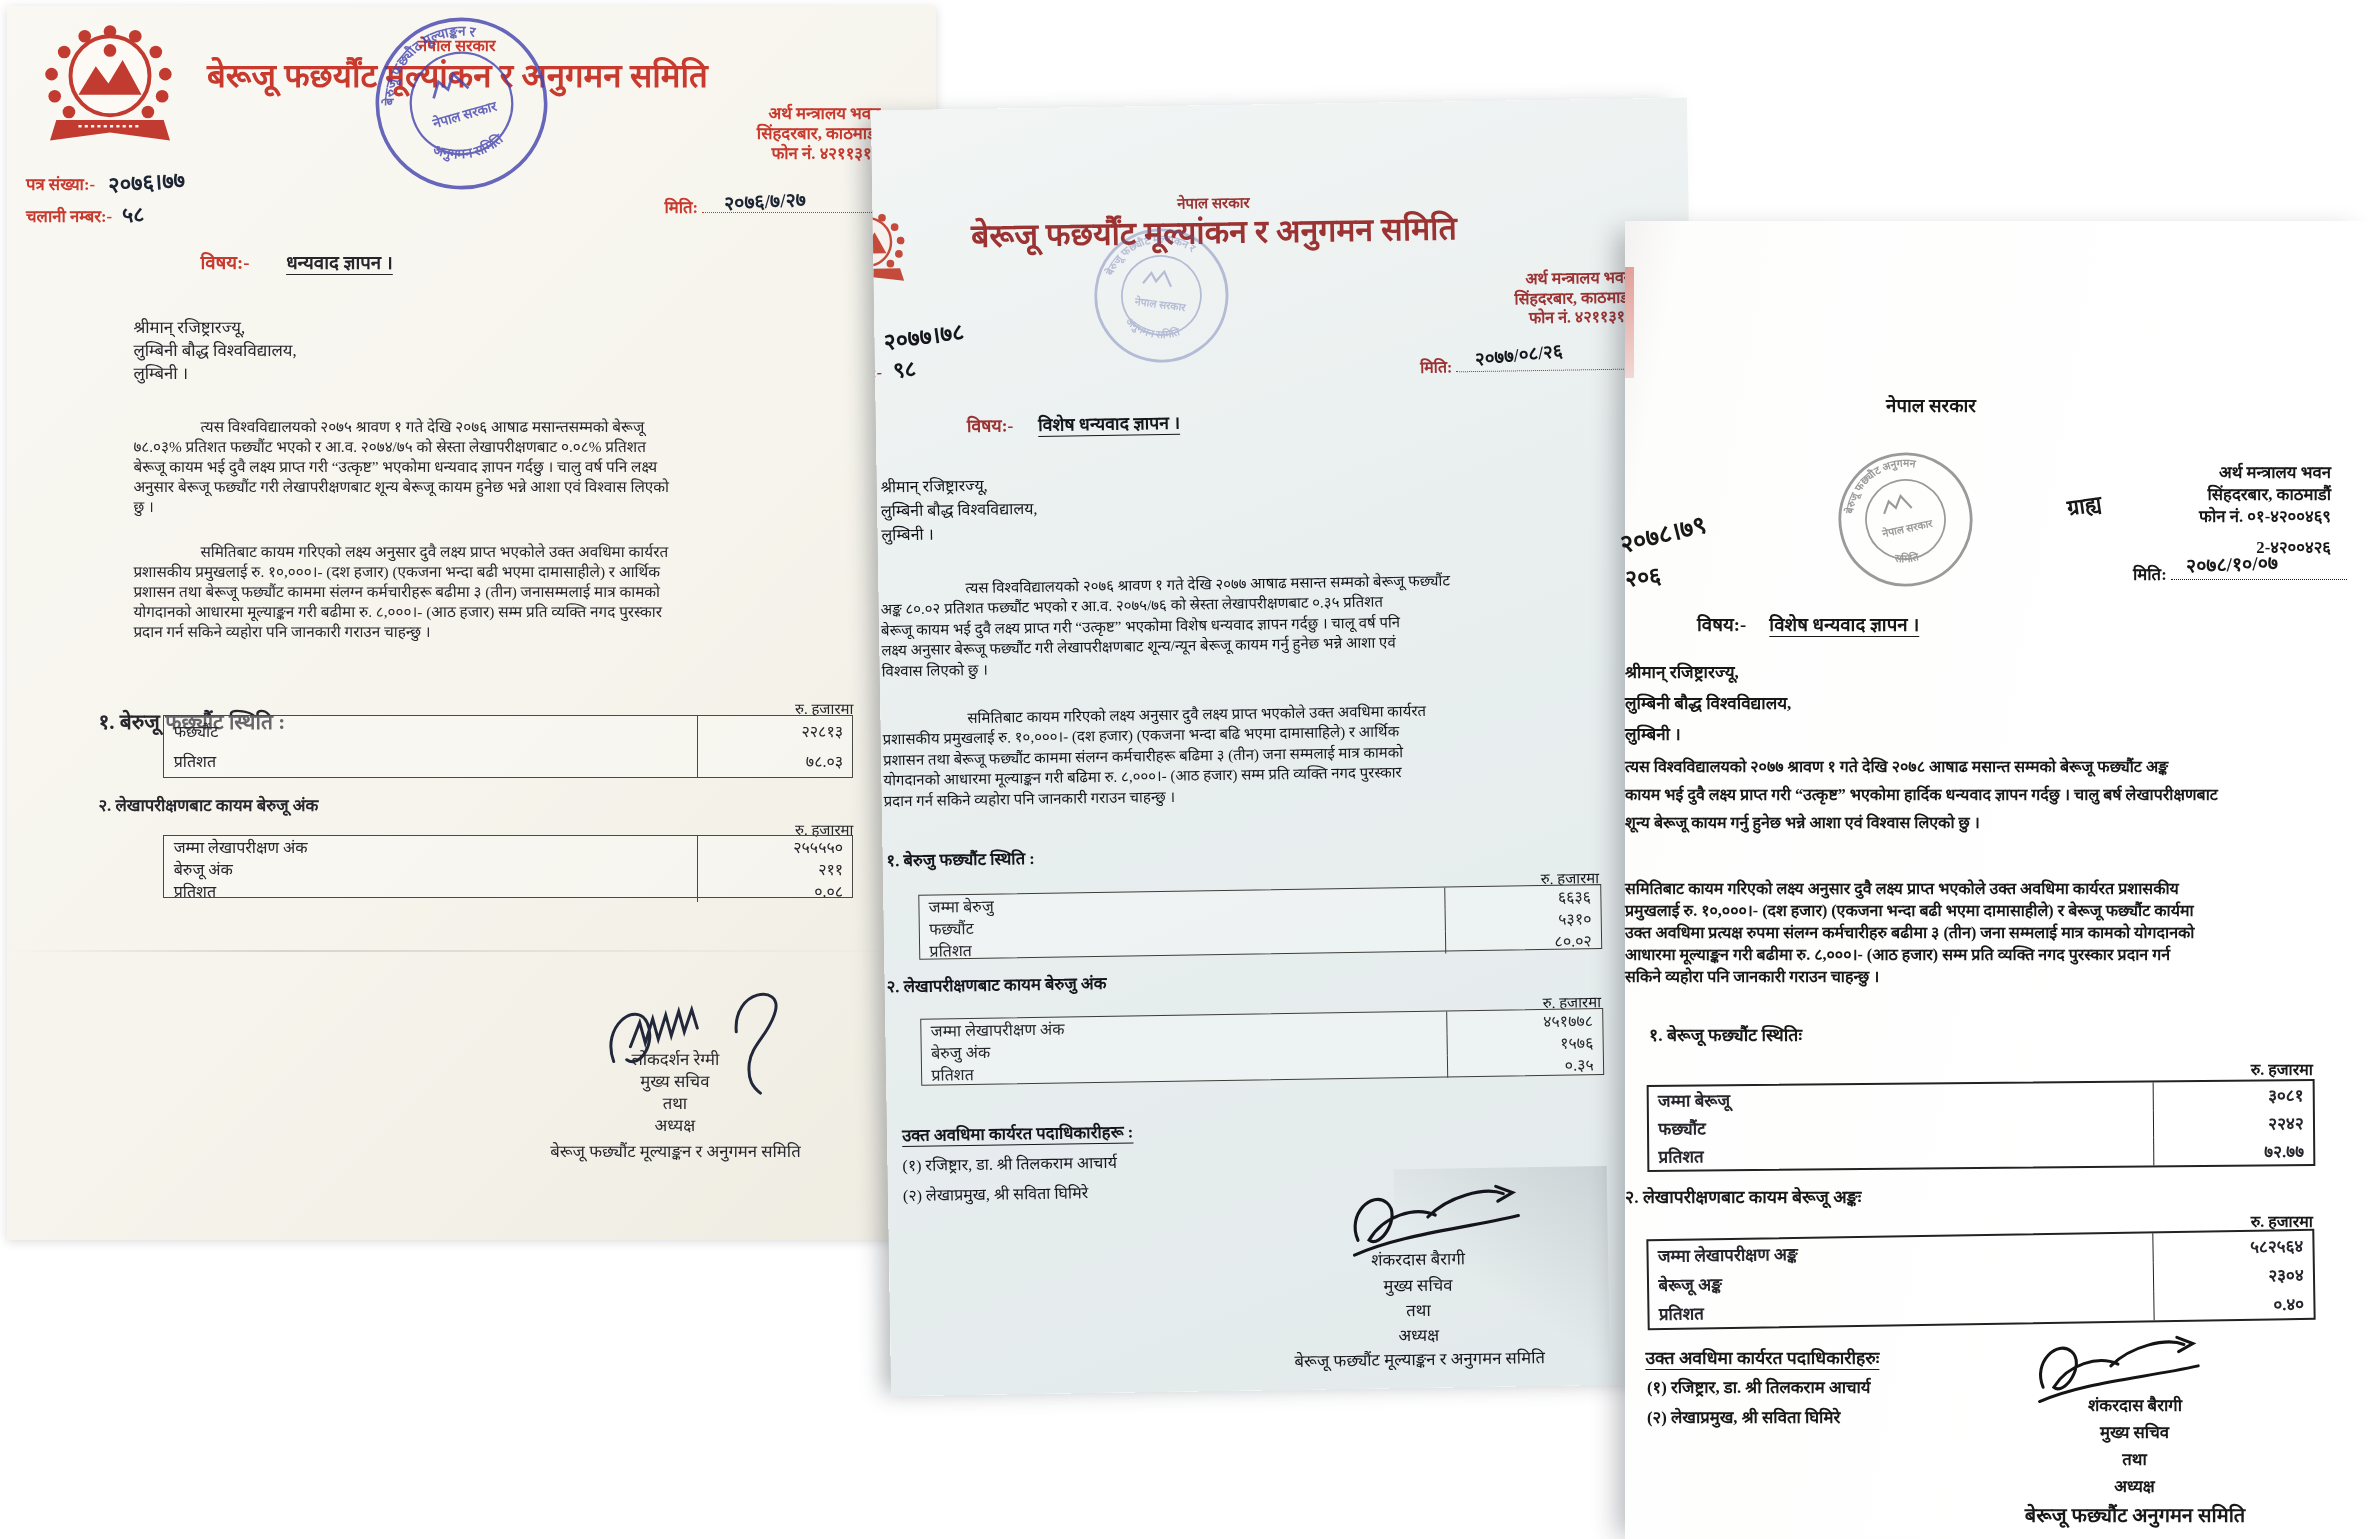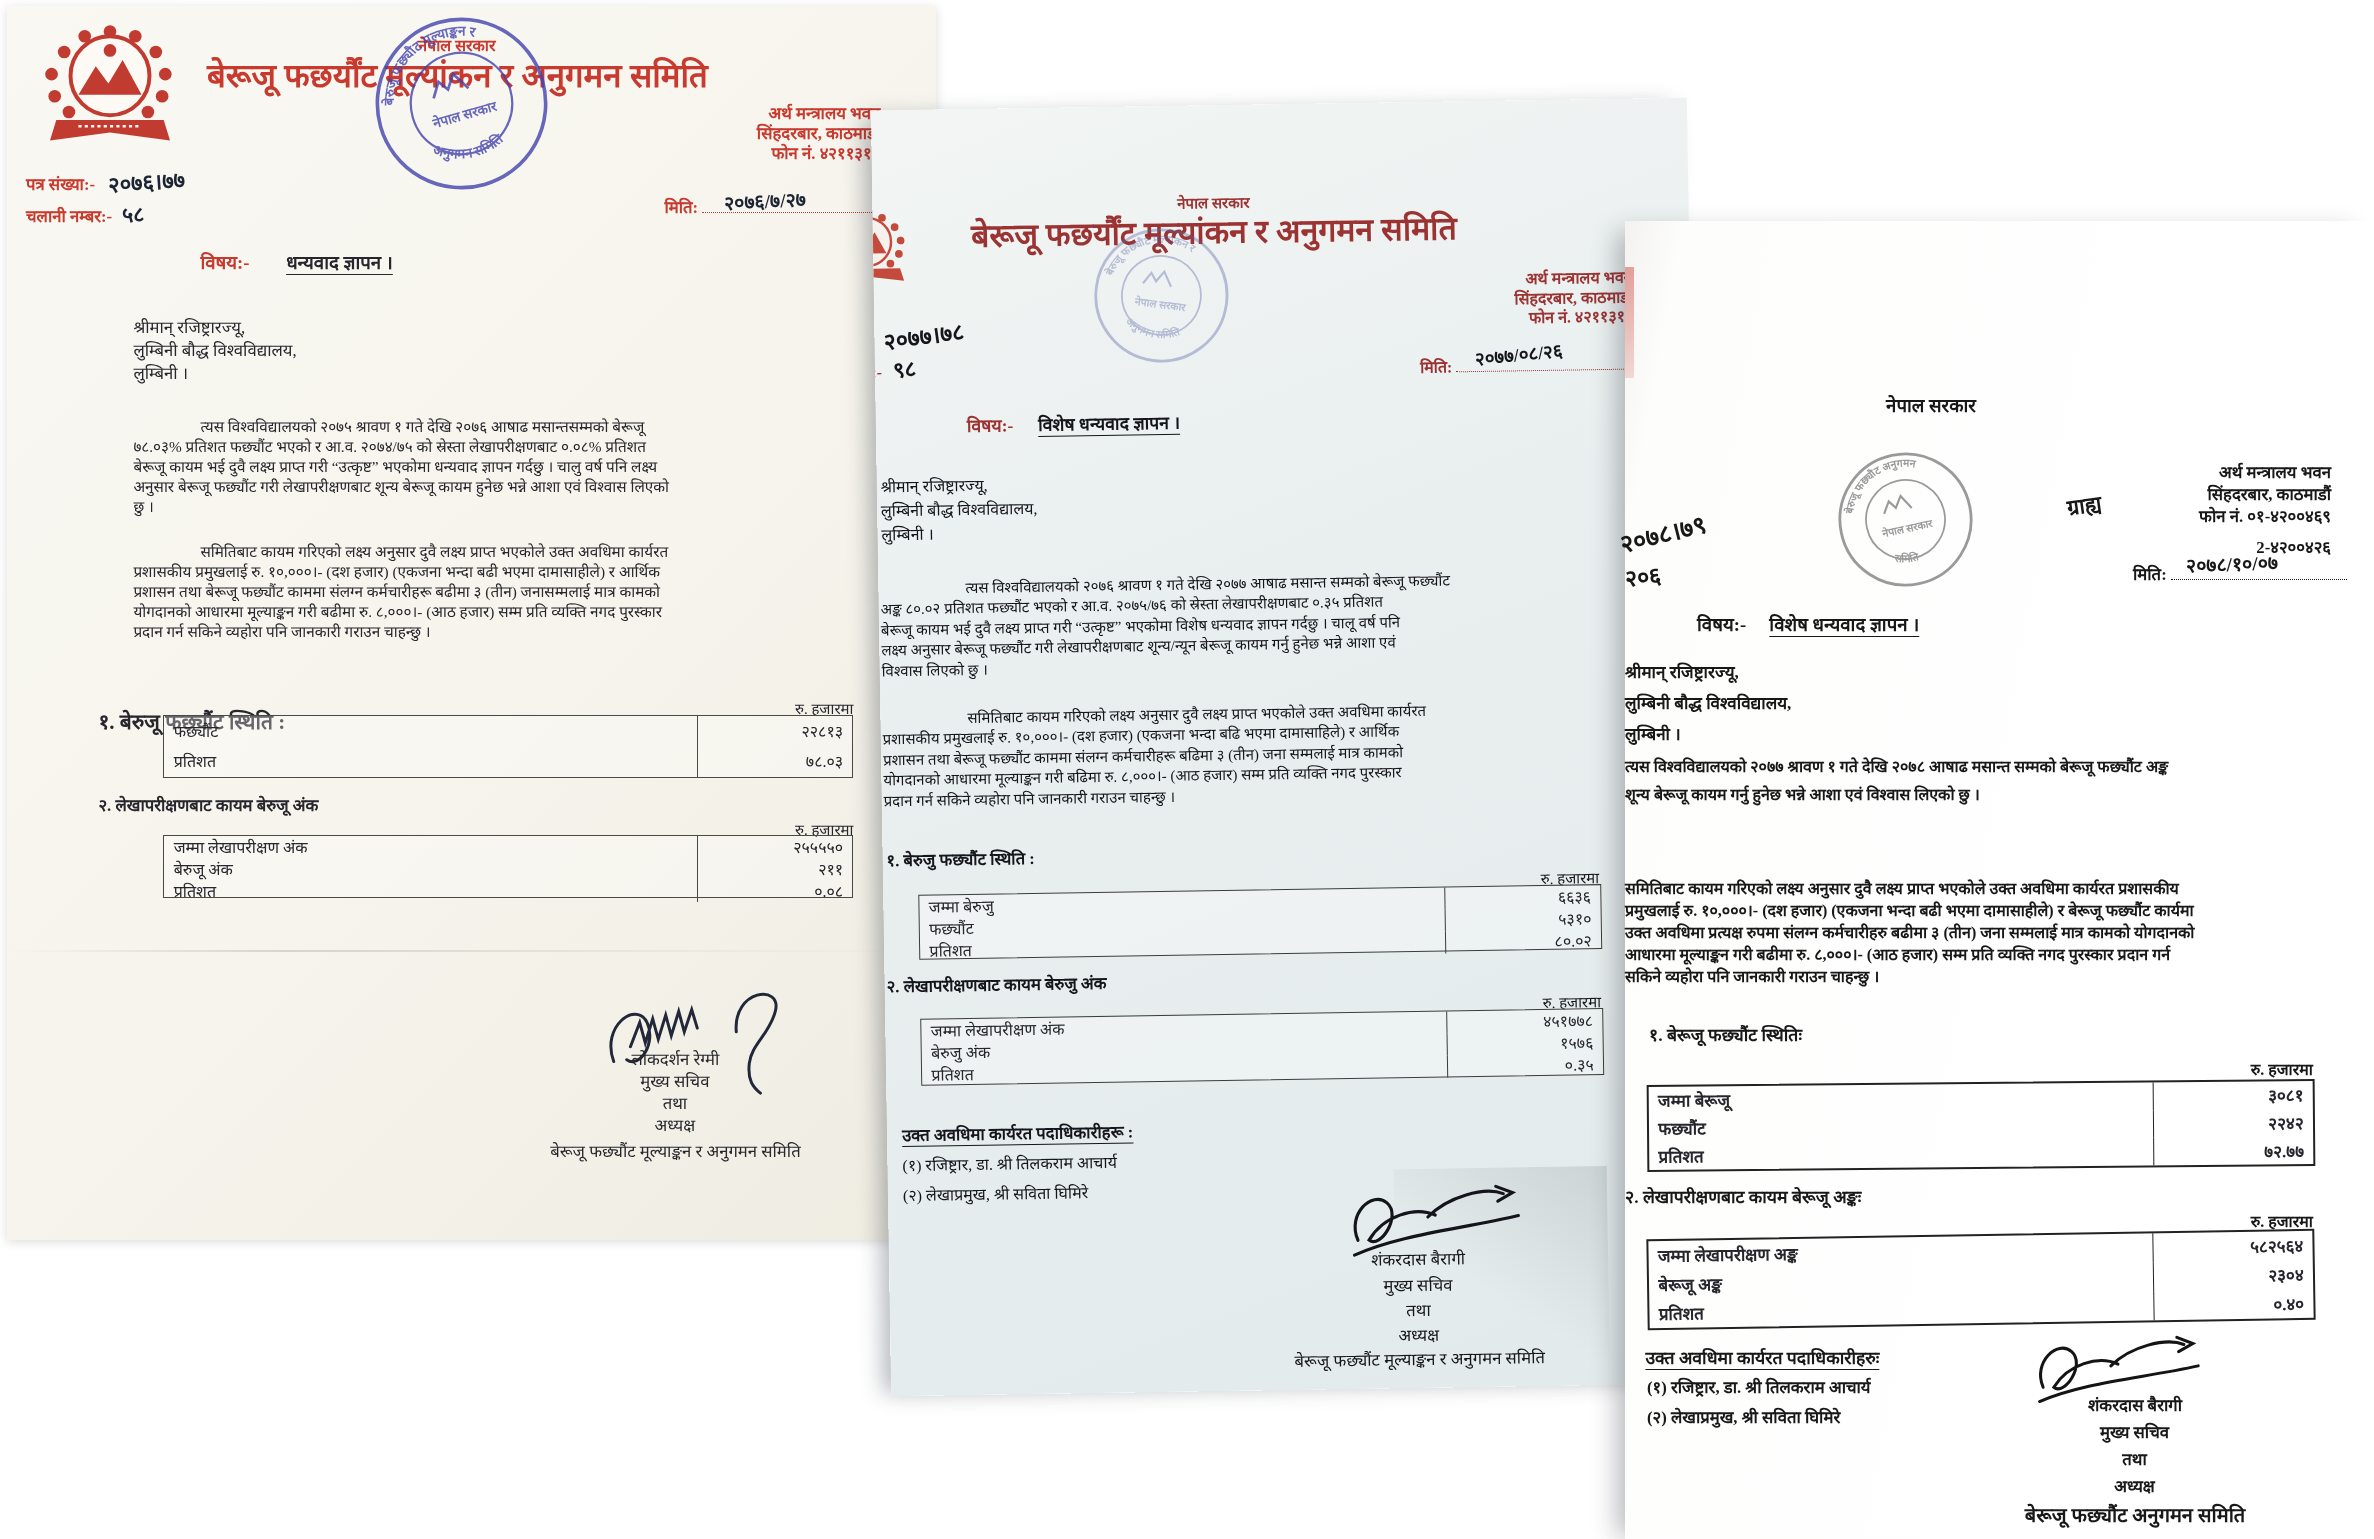--- a/index.html
+++ b/index.html
@@ -362,20 +362,21 @@
   </div>
 
   <div class="el blk3" style="left:0;top:436px;font-size:17px;font-weight:600;line-height:31px">
     <div>श्रीमान् रजिष्ट्रारज्यू,</div>
     <div>लुम्बिनी बौद्ध विश्वविद्यालय,</div>
     <div>लुम्बिनी ।</div>
   </div>
 
   <div class="el para blk3" style="left:0;top:532px;font-size:16px;font-weight:600;line-height:28px">
     <div>त्यस विश्वविद्यालयको २०७७ श्रावण १ गते देखि २०७८ आषाढ मसान्त सम्मको बेरूजू फछ्यौंट अङ्क</div>
+    <div>कायम भई दुवै लक्ष्य प्राप्त गरी “उत्कृष्ट” भएकोमा हार्दिक धन्यवाद ज्ञापन गर्दछु । चालु बर्ष लेखापरीक्षणबाट</div>
     <div>शून्य बेरूजू कायम गर्नु हुनेछ भन्ने आशा एवं विश्वास लिएको छु ।</div>
   </div>
 
   <div class="el para blk3" style="left:0;top:657px;font-size:16px;font-weight:600;line-height:22px">
     <div>समितिबाट कायम गरिएको लक्ष्य अनुसार दुवै लक्ष्य प्राप्त भएकोले उक्त अवधिमा कार्यरत प्रशासकीय</div>
     <div>प्रमुखलाई रु. १०,०००।- (दश हजार) (एकजना भन्दा बढी भएमा दामासाहीले) र बेरूजू फछ्यौंट कार्यमा</div>
     <div>उक्त अवधिमा प्रत्यक्ष रुपमा संलग्न कर्मचारीहरु बढीमा ३ (तीन) जना सम्मलाई मात्र कामको योगदानको</div>
     <div>आधारमा मूल्याङ्कन गरी बढीमा रु. ८,०००।- (आठ हजार) सम्म प्रति व्यक्ति नगद पुरस्कार प्रदान गर्न</div>
     <div>सकिने व्यहोरा पनि जानकारी गराउन चाहन्छु ।</div>
   </div>

